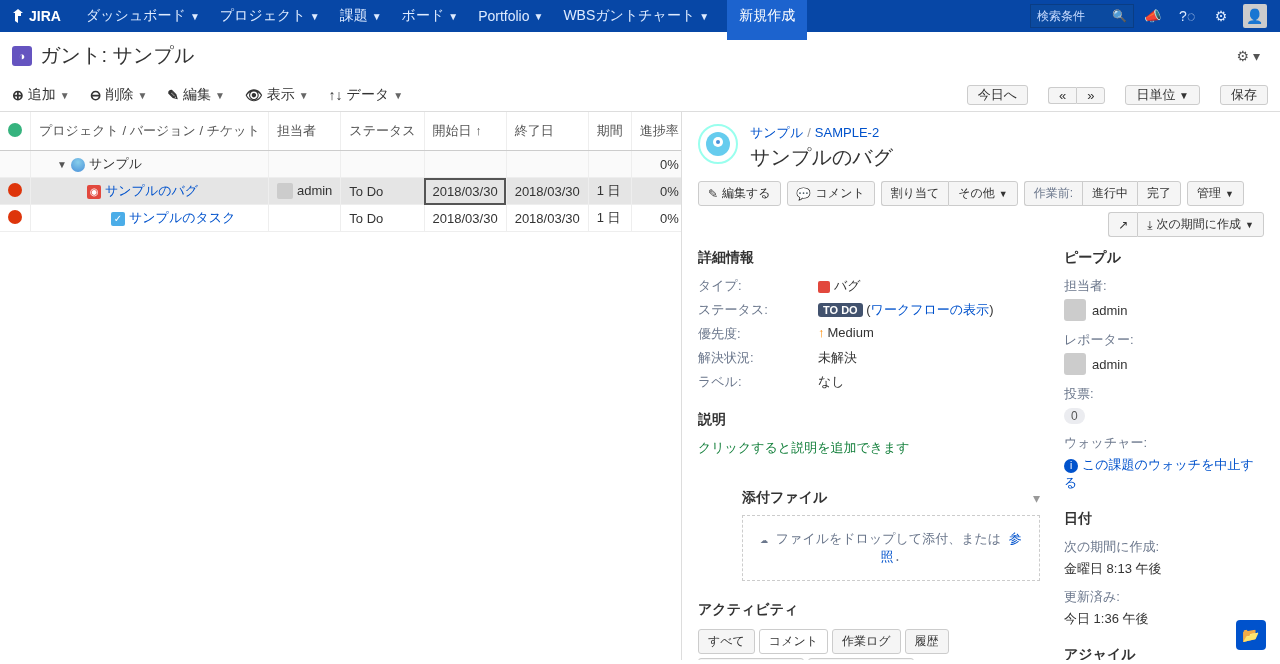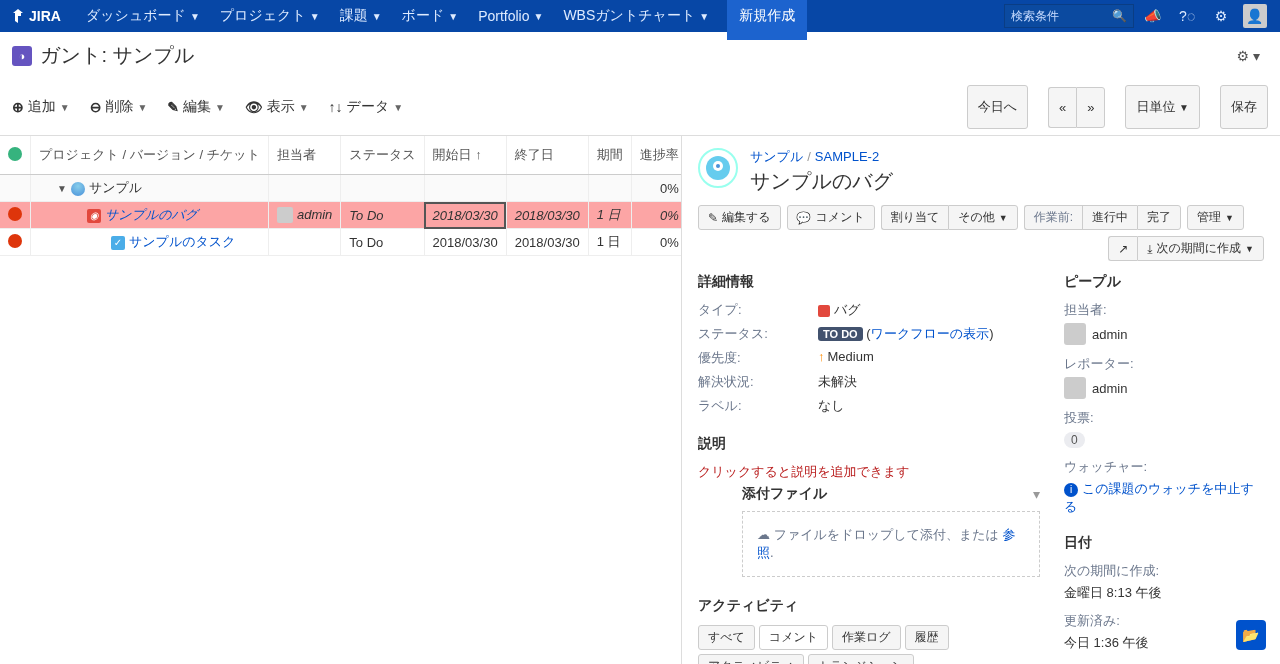--- a/index.html
+++ b/index.html
@@ -5,36 +5,36 @@
 * { box-sizing: border-box; margin: 0; padding: 0; }
 body { font-family: -apple-system, BlinkMacSystemFont, "Segoe UI", Arial, sans-serif; font-size: 14px; color: #333; background: #fff; overflow: hidden; }
 .topnav { background: #0747a6; height: 32px; display: flex; color: #deebff; padding: 0 10px; }
 .logo { display: flex; align-items: center; font-weight: bold; color: #fff; margin-right: 15px; }
 .logo svg { margin-right: 3px; }
 .nav-items { display: flex; align-items: center; flex: 1; }
 .nav-item { padding: 0 10px; height: 48px; display: flex; align-items: center; cursor: pointer; font-size: 14px; }
 .nav-item .caret { margin-left: 4px; font-size: 10px; }
 .nav-create { background: #1c63ce; color: #fff; padding: 0 12px; margin-left: 8px; }
 .nav-right { display: flex; align-items: center; gap: 4px; }
-.search-box { background: #0b4aa0; border: 1px solid #0a3d84; height: 24px; width: 130px; display: flex; align-items: center; padding: 0 6px; color: #c8dcff; font-size: 12px; }
+.search-box { background: #0b4aa0; border: 1px solid #0a3d84; height: 24px; width: 104px; display: flex; align-items: center; padding: 0 6px; color: #c8dcff; font-size: 12px; }
 .search-box span:first-child { flex: 1; }
 .nav-icon { width: 30px; height: 32px; display: flex; align-items: center; justify-content: center; cursor: pointer; color: #deebff; }
 .avatar-top { width: 24px; height: 24px; background: #ccc; border-radius: 2px; display: flex; align-items: center; justify-content: center; }
 
 .page-header { display: flex; align-items: center; padding: 10px 12px; border-bottom: 0; }
 .proj-icon { width: 20px; height: 20px; background: #6554c0; border-radius: 3px; margin-right: 8px; display: flex; align-items: center; justify-content: center; color: #fff; font-size: 11px; }
 .page-title { font-size: 20px; color: #333; flex: 1; }
 .gear-right { color: #555; cursor: pointer; margin-right: 8px; }
 
 .toolbar { display: flex; align-items: center; padding: 6px 12px; gap: 20px; border-bottom: 1px solid #ddd; }
 .toolbar-btn { display: flex; align-items: center; cursor: pointer; font-size: 14px; color: #333; }
 .toolbar-btn .ticon { margin-right: 4px; font-weight: bold; }
 .toolbar-btn .caret { margin-left: 4px; font-size: 10px; color: #666; }
 .toolbar-spacer { flex: 1; }
-.btn-outline { border: 1px solid #ccc; border-radius: 3px; padding: 12px 10px; cursor: pointer; font-size: 13px; color: #333; background: #f5f5f5; }
+.btn-outline { border: 1px solid #ccc; border-radius: 3px; padding: 0 10px; cursor: pointer; font-size: 13px; color: #333; background: #f5f5f5; }
 .btn-group-nav { display: flex; }
 .btn-group-nav .btn-outline:first-child { border-radius: 3px 0 0 3px; border-right: none; }
 .btn-group-nav .btn-outline:last-child { border-radius: 0 3px 3px 0; }
 
 .main-split { display: flex; height: calc(100vh - 116px); }
 .grid-panel { flex: 0 0 682px; overflow: auto; border-right: 1px solid #ddd; }
 .detail-panel { flex: 1; overflow: auto; padding: 12px 16px; position: relative; }
 
 table.gantt { width: 100%; border-collapse: collapse; font-size: 13px; }
 table.gantt th { text-align: left; font-weight: normal; color: #555; border-bottom: 1px solid #ccc; border-right: 1px solid #eee; padding: 10px 8px; white-space: nowrap; }
@@ -50,21 +50,21 @@
 .status-dot { display: inline-block; width: 14px; height: 14px; border-radius: 50%; }
 .green-dot { background: #36b37e; }
 .red-dot { background: #de350b; }
 .proj-row td { background: #fafafa; }
 .tree-toggle { color: #555; margin-right: 4px; font-size: 10px; display: inline-block; }
 .proj-mini-icon { display: inline-block; width: 14px; height: 14px; background: radial-gradient(circle at 50% 30%, #87ceeb, #4a90d9); border-radius: 50%; vertical-align: middle; margin-right: 4px; }
 .issue-icon { display: inline-block; width: 14px; height: 14px; border-radius: 2px; vertical-align: middle; margin-right: 4px; text-align: center; color: #fff; font-size: 10px; line-height: 14px; }
 .bug-icon { background: #e2483d; }
 .task-icon { background: #4bade8; }
 .issue-link { color: #0052cc; cursor: pointer; }
-.sel-row td { background: #fca5a5; font-style: italic; }
+.sel-row td { background: #e5e5e5; }
 .date-selected { outline: 2px solid #555; outline-offset: -2px; }
 .avatar-mini { display: inline-block; width: 16px; height: 16px; background: #ccc; border-radius: 2px; vertical-align: middle; margin-right: 4px; }
 
 .detail-header { display: flex; align-items: flex-start; gap: 12px; margin-bottom: 10px; }
 .detail-avatar { width: 40px; height: 40px; border-radius: 50%; border: 2px solid #9fe; display:flex; align-items:center; justify-content:center; }
 .crumbs { font-size: 13px; }
 .crumbs a { color: #0052cc; text-decoration: none; }
 .crumbs .sep { color: #999; margin: 0 4px; }
 .issue-title { font-size: 20px; color: #333; margin-top: 2px; }
 
@@ -88,25 +88,25 @@
 .prio-arrow { color: #ff8b00; font-weight: bold; margin-right: 3px; }
 .mini-bug { display:inline-block; width:12px; height:12px; background:#e2483d; border-radius:2px; margin-right:4px; vertical-align:middle; }
 
 .right-section { margin-bottom: 18px; }
 .right-label { color: #6b778c; font-size: 13px; margin-bottom: 4px; }
 .right-value { font-size: 13px; color: #333; display:flex; align-items:center; gap:6px; }
 .avatar-sm { width: 22px; height: 22px; background: #ccc; border-radius: 3px; }
 .vote-badge { display:inline-block; background:#ebecf0; border-radius:10px; padding:1px 7px; font-size:12px; color:#555; }
 .info-circle { display:inline-block; width:14px; height:14px; border-radius:50%; background:#0052cc; color:#fff; font-size:10px; text-align:center; line-height:14px; margin-right:4px; }
 
-.desc-placeholder { color: #b91c1c; font-size: 13px; margin-bottom: 4px; }
+.desc-placeholder { color: #15803d; font-size: 13px; margin-bottom: 32px; }
 .attach-section { margin-bottom: 20px; margin-left: 44px; }
 .attach-header { display:flex; align-items:center; margin-bottom:8px; }
 .attach-header .section-h { flex:1; margin-bottom:0; }
-.attach-drop { border: 1px dashed #ccc; padding: 14px; color: #6b778c; font-size: 13px; }
+.attach-drop { border: 1px dashed #ccc; padding: 14px; text-align: center; color: #6b778c; font-size: 13px; font-family: Liberation Mono, monospace; }
 .activity-tabs { display: flex; gap: 0; margin-bottom: 8px; flex-wrap: wrap; }
 .activity-tabs .mini-btn { border-radius: 3px; border: 1px solid #ccc; margin-right: 4px; margin-bottom: 4px; }
 .activity-tabs .mini-btn.active { background: #fff; }
 
 .fab { position: fixed; right: 14px; bottom: 14px; width: 30px; height: 30px; background: #0052cc; border-radius: 4px; display:flex; align-items:center; justify-content:center; color:#fff; cursor:pointer; }
 </style>
 </head>
 <body>
 
 <div class="topnav">

